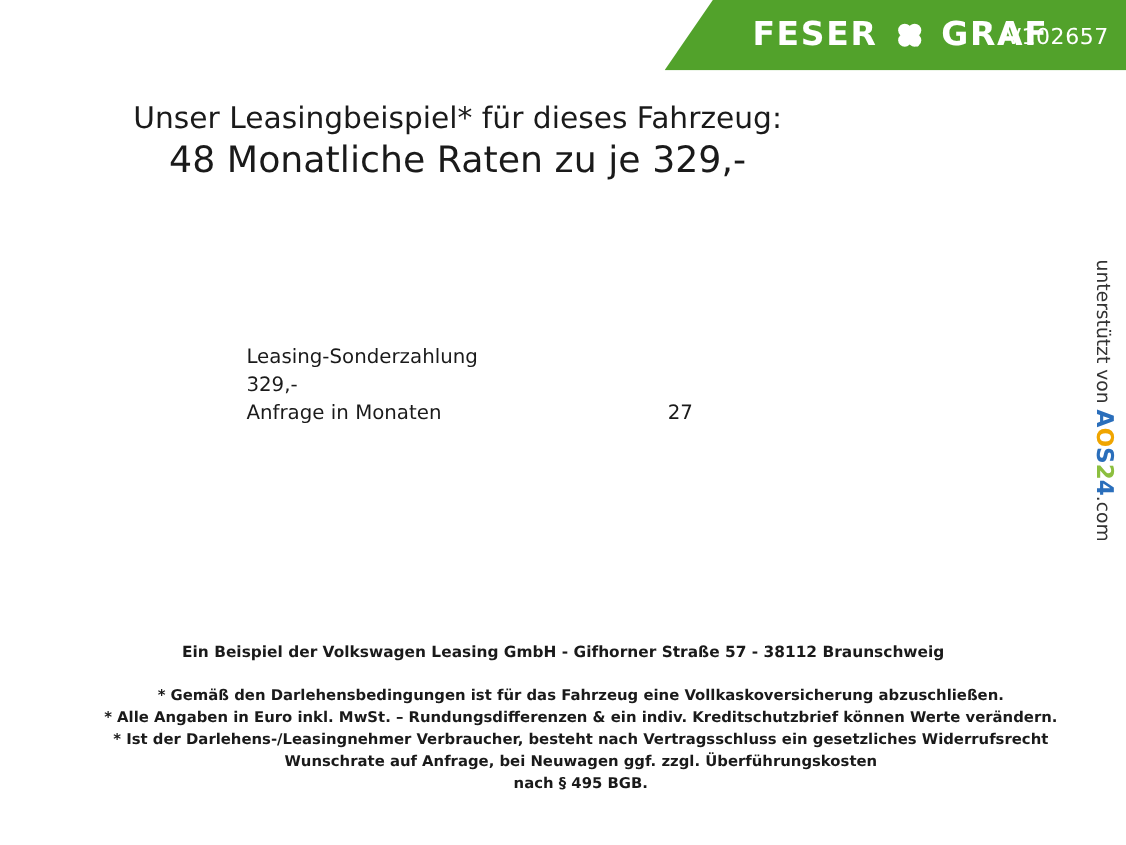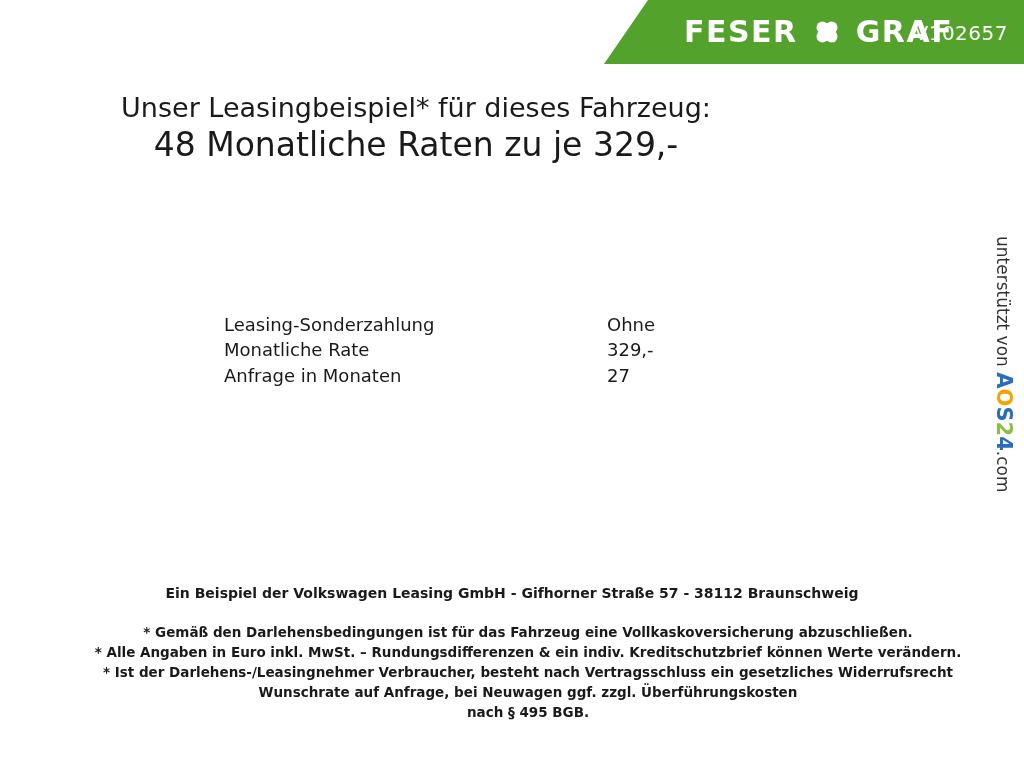--- a/index.html
+++ b/index.html
@@ -187,24 +187,22 @@
 </div>
 
 <div class="title-block">
   <div class="title-line1">Unser Leasingbeispiel* für dieses Fahrzeug:</div>
   <div class="title-line2">48 Monatliche Raten zu je 329,-</div>
 </div>
 
 <div class="details">
   <div class="details-row">
     <div class="details-label">Leasing-Sonderzahlung</div>
-    <div class="details-value">Ohne</div>
   </div>
   <div class="details-row">
-    <div class="details-label">Monatliche Rate</div>
     <div class="details-value">329,-</div>
   </div>
   <div class="details-row">
     <div class="details-label">Anfrage in Monaten</div>
     <div class="details-value">27</div>
   </div>
 </div>
 
 <div class="side-note">
   <div class="vtext">

